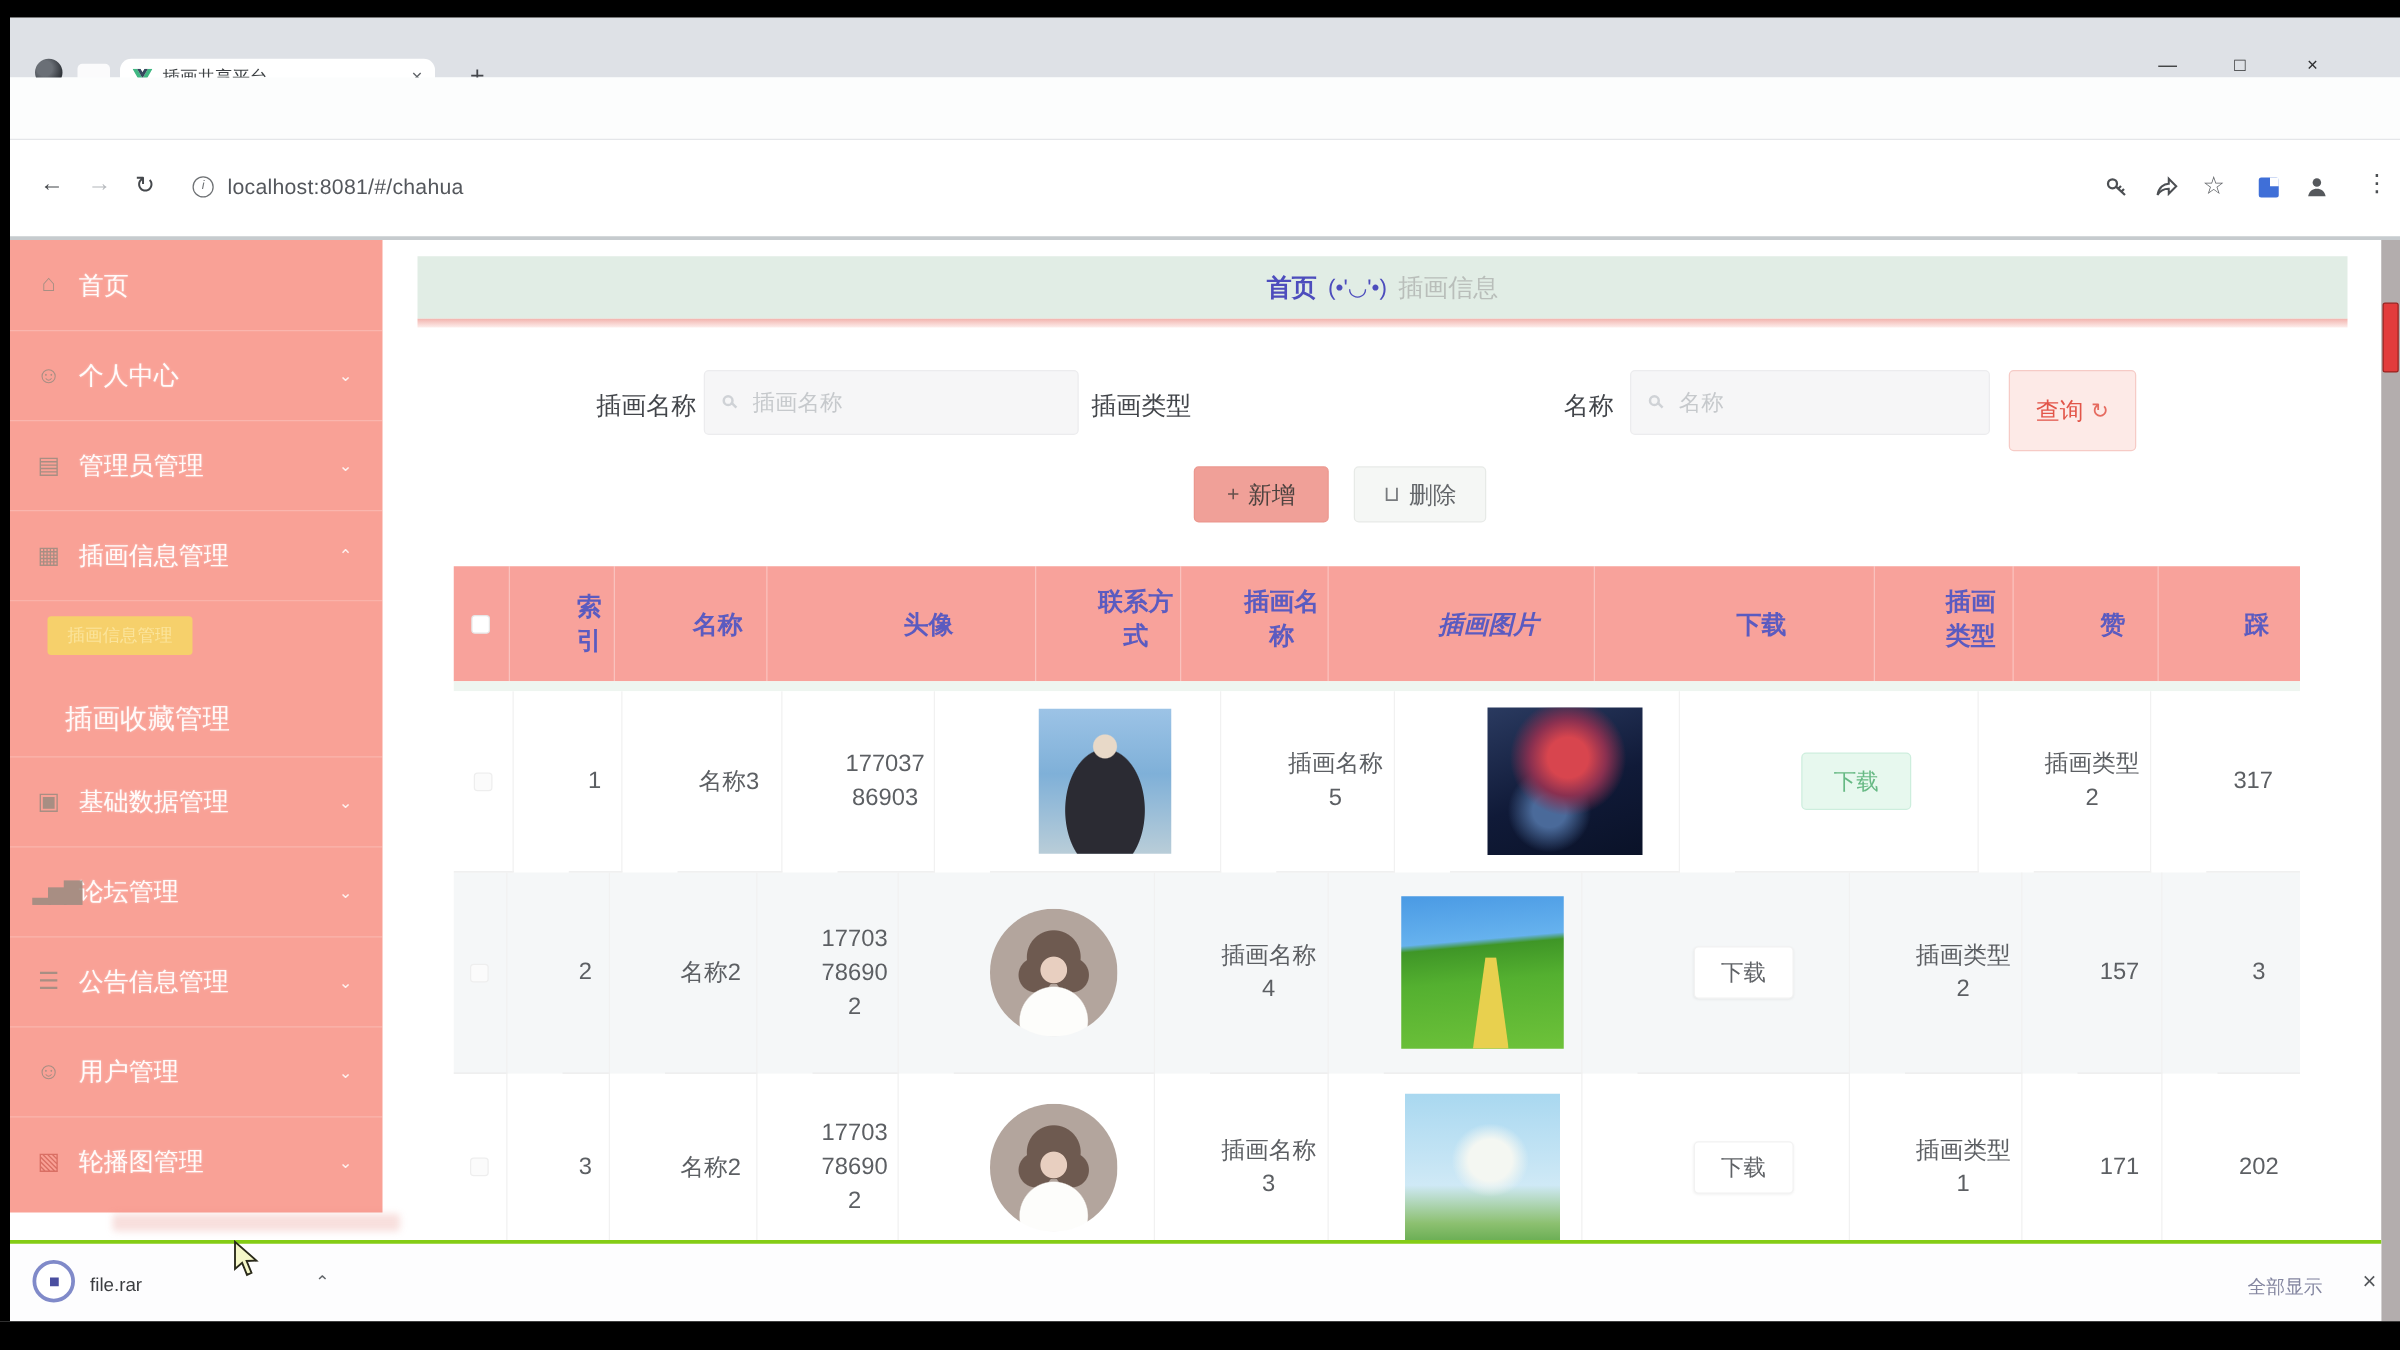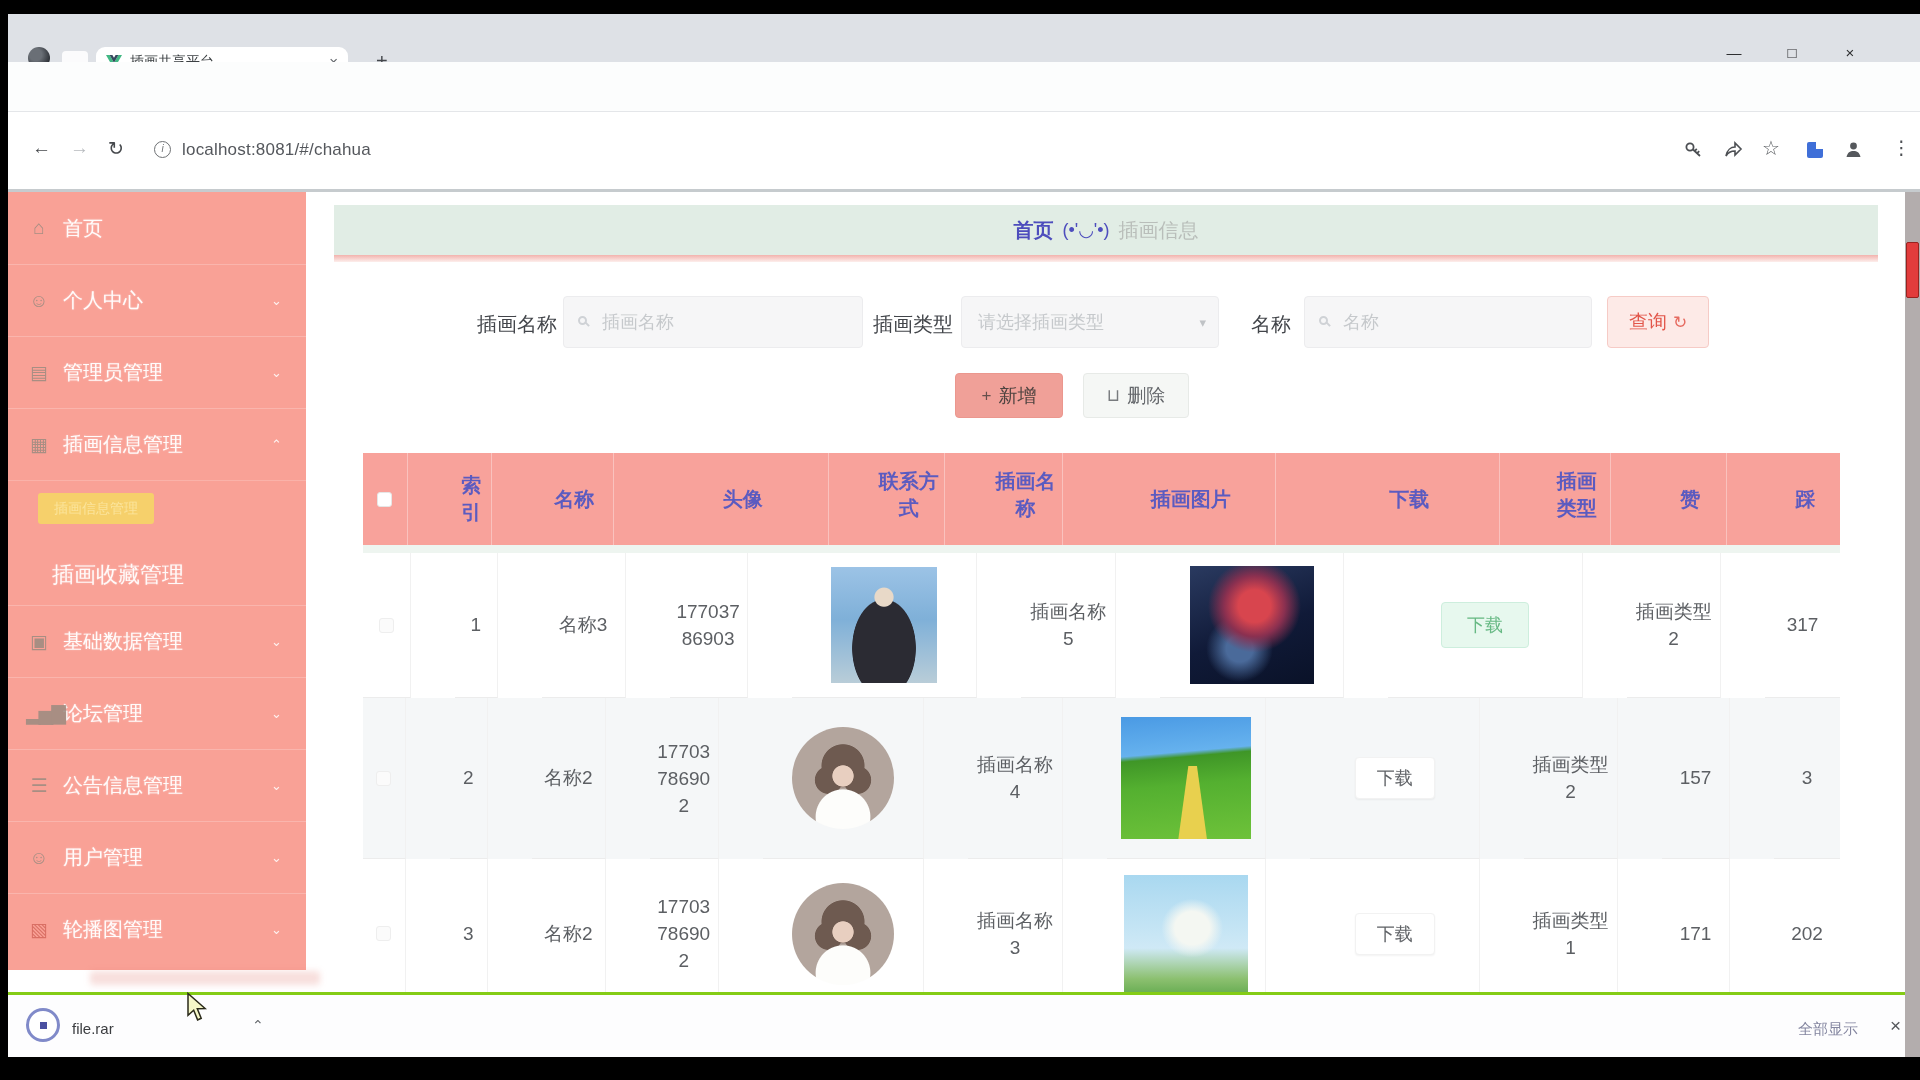--- a/index.html
+++ b/index.html
@@ -74,38 +74,38 @@
   #f-input1{left:563px;width:300px;} #f-input2{left:1304px;width:288px;}
   .f-box input{width:100%;height:100%;border:none;background:transparent;outline:none;
     padding-left:38px;font-size:18px;color:#555;}
   .f-box input::placeholder{color:#c6c9cc;}
   .mag{position:absolute;left:14px;top:19px;width:9px;height:9px;border:2px solid #cfd2d6;border-radius:50%;}
   .mag::after{content:"";position:absolute;width:6px;height:2px;background:#cfd2d6;
     right:-5px;bottom:-2px;transform:rotate(45deg);}
   #f-select{left:961px;width:258px;display:flex;align-items:center;padding-left:16px;}
   #f-select .ph{font-size:18px;color:#c6c9cc;}
   #f-select .arrow{position:absolute;right:12px;font-size:13px;color:#c0c3c6;}
-  #btn-query{left:1607px;top:296px;width:102px;height:52px;background:#fdeae7;
+  #btn-query{left:1607px;top:296px;width:102px;height:65px;background:#fdeae7;
     border:1px solid #f6cbc6;border-radius:4px;display:flex;align-items:center;justify-content:center;
     gap:6px;font-size:19px;color:#e25549;cursor:pointer;}
   
   #btn-add{left:955px;top:373px;width:108px;height:45px;background:#f0a098;border:1px solid #eb978e;
     border-radius:4px;display:flex;align-items:center;justify-content:center;gap:7px;
     font-size:19px;color:#4e4340;cursor:pointer;}
   #btn-del{left:1083px;top:373px;width:106px;height:45px;background:#f5f7f5;border:1px solid #e7eae7;
     border-radius:4px;display:flex;align-items:center;justify-content:center;gap:7px;
     font-size:19px;color:#63666a;cursor:pointer;}
   .btn-glyph{font-size:17px;opacity:.85;}
   
   #table{left:363px;top:453px;width:1477px;}
   .trow{display:flex;width:100%;gap:44px;}
   .cell{display:flex;align-items:center;justify-content:center;text-align:center;
     font-size:19px;color:#5c5f63;padding:4px 5px;}
   .c0{width:61px;}.c1{width:54px;}.c2{width:110px;}.c3{width:102px;}.c4{width:248px;}
-  .c5{width:103px;}.c6{width:245px;}.c7{width:261px;}.c8{width:94px;}.c9{width:101px;}.c10{width:98px;}
+  .c5{width:103px;}.c6{width:245px;font-style:italic;}.c7{width:261px;}.c8{width:94px;}.c9{width:101px;}.c10{width:98px;}
   #thead{height:92px;background:#f8a29b;}
   #thead .cell{font-size:20px;font-weight:bold;color:#5b5bc0;border-right:1px solid rgba(255,255,255,.35);}
   #thead .cell:last-child{border-right:none;}
   #thead .top{align-items:flex-start;padding-top:15px;}
   #tstrip{left:363px;top:545px;width:1477px;height:8px;background:#eef5f0;}
   .drow .cell{border-right:1px solid #f1f1f1;border-bottom:1px solid #ececec;}
   .drow .cell:last-child{border-right:none;}
   #row1{height:145px;background:#fff;}
   #row2{height:161px;background:#f5f7f8;}
   #row3{height:150px;background:#fff;}
@@ -264,24 +264,20 @@
   <span id="bc-cur">插画信息</span>
 </div>
 <div class="abs" id="breadcrumb-border"></div>
 
 <span class="abs f-label" id="f-label1">插画名称</span>
 <div class="abs f-box" id="f-input1">
   <span class="mag"></span>
   <input placeholder="插画名称" style="">
 </div>
 <span class="abs f-label" id="f-label2">插画类型</span>
-<div class="abs f-box" id="f-select">
-  <span class="ph">请选择插画类型</span>
-  <span class="arrow">▾</span>
-</div>
 <span class="abs f-label" id="f-label3">名称</span>
 <div class="abs f-box" id="f-input2">
   <span class="mag"></span>
   <input placeholder="名称" style="">
 </div>
 <div class="abs" id="btn-query">
   <span>查询</span>
   <span class="btn-glyph">↻</span>
 </div>
 

